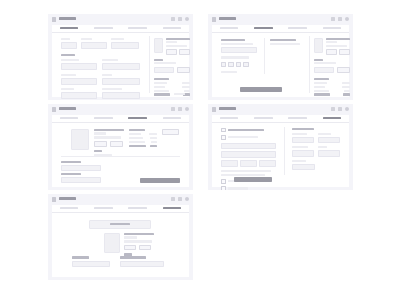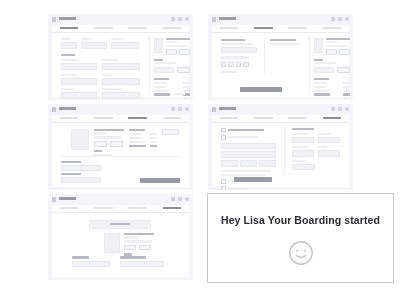--- a/index.html
+++ b/index.html
@@ -479,25 +479,14 @@
           <div class="fld" style="margin-top:2px;height:4.4px;"></div>
         </div>
         <div style="position:absolute;left:68px;bottom:10px;width:44px;">
           <span class="ln dk" style="width:26px;"></span>
           <div class="fld" style="margin-top:2px;height:4.4px;"></div>
         </div>
       </div>
     </div>
   </div>
 
-  <div class="success" style="left:207px;top:193px;width:185px;height:88px;">
-    <div class="success-title">Hey Lisa Your Boarding started</div>
-    <div class="smiley">
-      <svg width="26" height="26" viewBox="0 0 26 26" aria-hidden="true">
-        <circle cx="13" cy="13" r="11.2" fill="none" stroke="#c2c2c7" stroke-width="1.4"></circle>
-        <circle cx="9.3" cy="10.6" r="1.05" fill="#c2c2c7"></circle>
-        <circle cx="16.7" cy="10.6" r="1.05" fill="#c2c2c7"></circle>
-        <path d="M8.4 15.4 Q13 19.2 17.6 15.4" fill="none" stroke="#c2c2c7" stroke-width="1.35" stroke-linecap="round"></path>
-      </svg>
-    </div>
-  </div>
 
 </div>
 
 </body></html>

